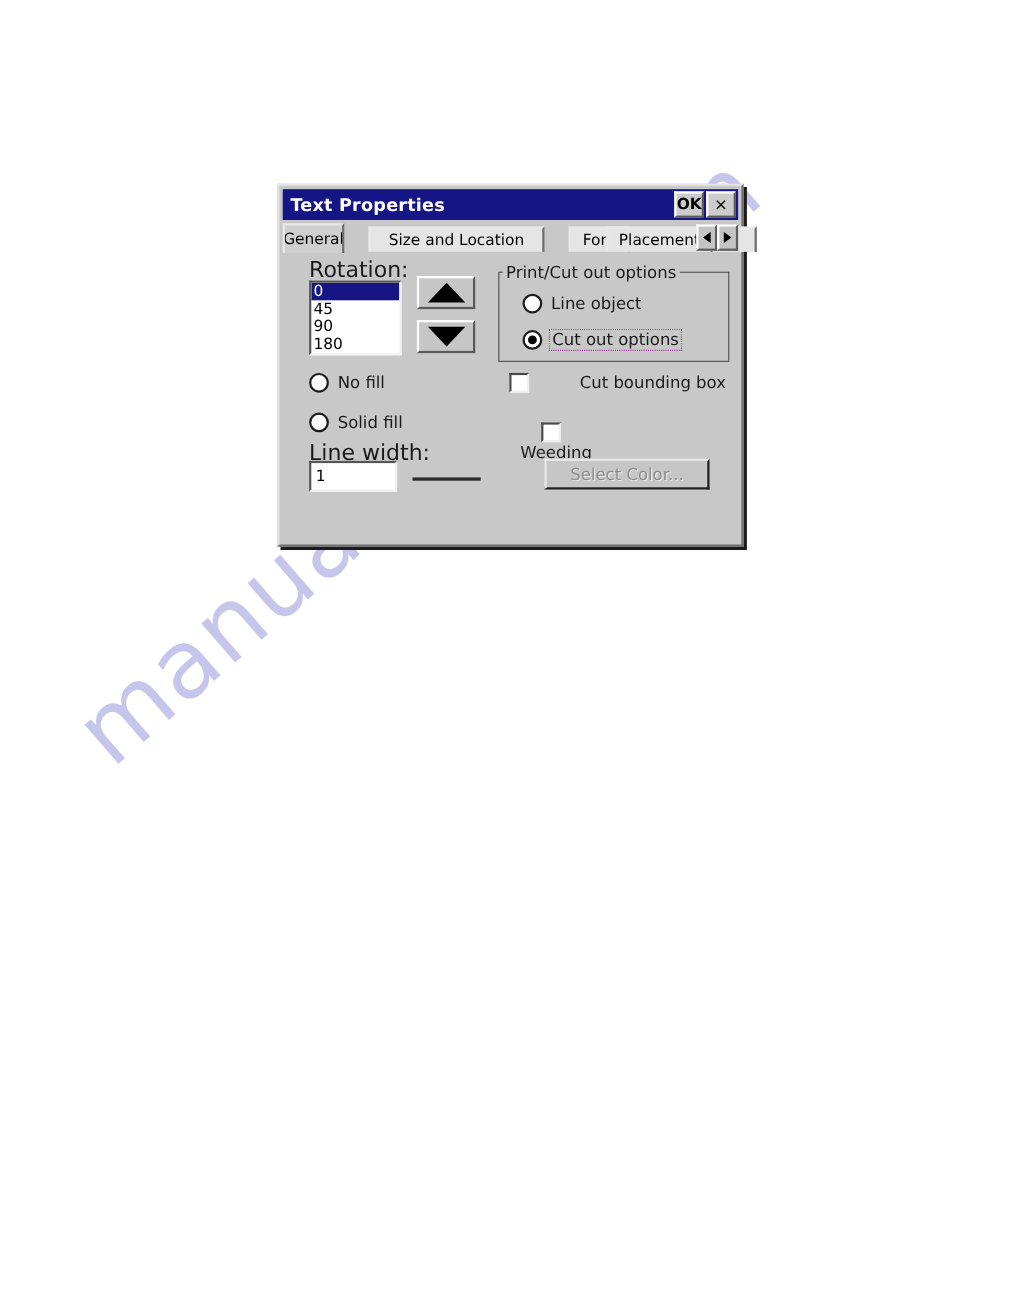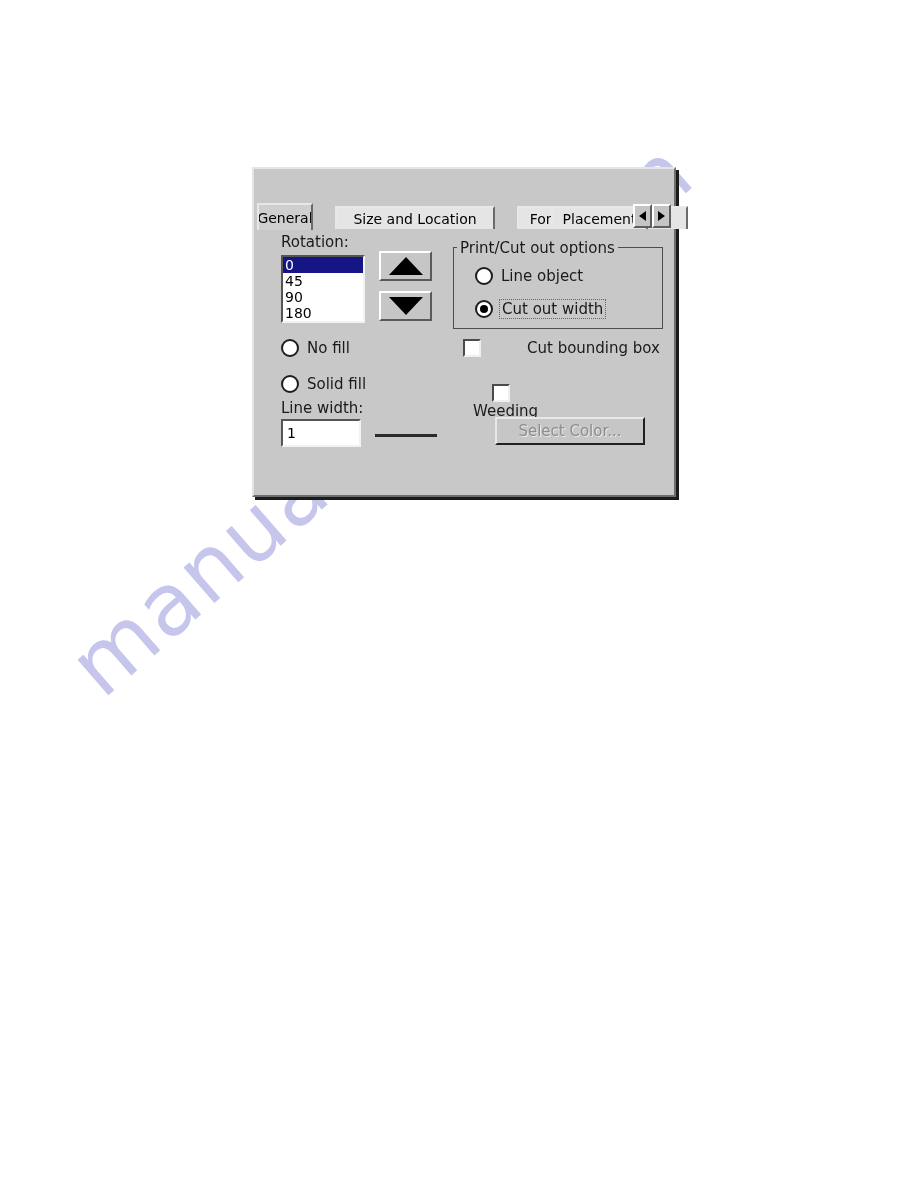--- a/index.html
+++ b/index.html
@@ -159,21 +159,21 @@
     position: absolute;
     left: 3px;
     top: 60px;
     right: 3px;
     bottom: 3px;
     background: #c8c8c8;
   }
 
   .lbl {
     position: absolute;
-    font-size: 15px;
+    font-size: 20px;
     color: #1a1a1a;
     white-space: nowrap;
   }
 
   
   .listbox {
     position: absolute;
     left: 24px;
     top: 26px;
     width: 84px;
@@ -358,20 +358,25 @@
     white-space: nowrap;
   }
 </style>
 </head>
 <body>
 
 <div class="watermark">manualshive.com</div>
 
 <div class="dialog">
 
+  <div class="titlebar">
+    <div class="title-text">Text Properties</div>
+    <div class="tb-btn">OK</div>
+    <div class="tb-btn close">×</div>
+  </div>
 
   <div class="tabstrip">
     <div class="tab active" style="left:0px; width:56px;">General</div>
     <div class="tab" style="left:78px; width:160px;">Size and Location</div>
     <div class="tab" style="left:238px; width:56px;margin-left:22px;">Font</div>
     <div class="tab" style="left:294px; width:97px;">Placement</div>
     <div class="tab" style="left:391px; width:40px; justify-content:flex-start;">C</div>
     <div class="tab-arrows">
       <div class="tab-arrow">
         <span class="tri-left"></span>
@@ -415,21 +420,21 @@
 
     <div class="groupbox"></div>
     <div class="groupbox-title">Print/Cut out options</div>
 
     <div class="radio-row" style="left:218px; top:38px;">
       <span class="radio"></span>
       <span class="radio-label">Line object</span>
     </div>
     <div class="radio-row" style="left:218px; top:70px;">
       <span class="radio checked"></span>
-      <span class="radio-label focused">Cut out width</span>
+      <span class="radio-label focused">Cut out options</span>
     </div>
 
     <div class="check-row" style="left:206px; top:110px;gap:36px;">
       <span class="checkbox"></span>
       <span class="check-label">Cut bounding box</span>
     </div>
     <div class="check-row" style="left:206px; top:155px;flex-direction:column;">
       <span class="checkbox"></span>
       <span class="check-label">Weeding</span>
     </div>

